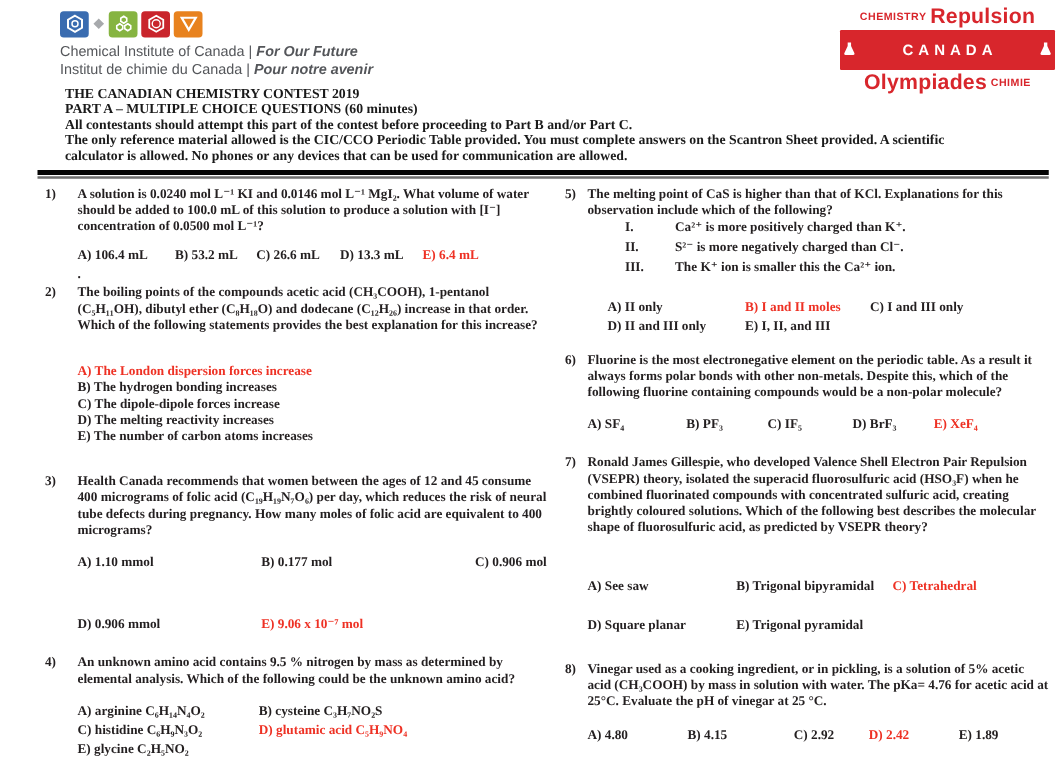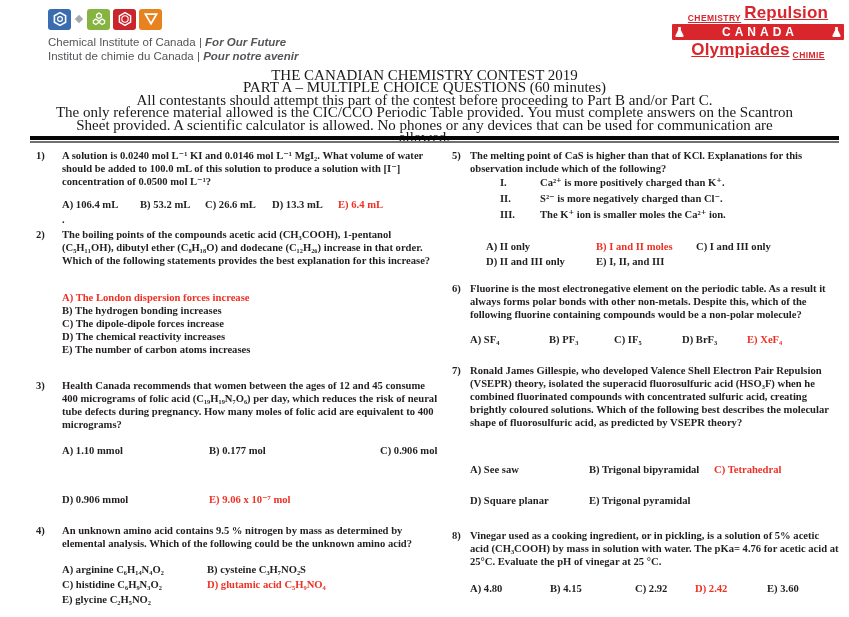--- a/index.html
+++ b/index.html
@@ -13,29 +13,29 @@
   .tile-blue{background:#3a6cb0;}
   .tile-green{background:#86b441;}
   .tile-red{background:#c9252c;}
   .tile-orange{background:#e8821e;}
   .diamond{width:6px;height:6px;background:#a7a9ac;transform:rotate(45deg);margin:0 2px;}
   .org-line{font-size:11.5px;line-height:14px;white-space:nowrap;}
   .org-tagline{font-weight:bold;font-style:italic;}
 
   
   .olymp{position:absolute;top:3px;right:5px;width:172px;text-align:center;color:#d8262c;font-family:"Liberation Sans","DejaVu Sans",sans-serif;}
-  .olymp-row{display:flex;align-items:flex-end;justify-content:center;gap:3px;text-decoration:underline;}
+  .olymp-row{display:flex;align-items:center;justify-content:center;gap:3px;}
   .olymp-small{font-size:8.5px;font-weight:bold;letter-spacing:.4px;}
   .olymp-big{font-size:17px;font-weight:bold;letter-spacing:.2px;}
-  .banner{margin-top:1px;height:16px;background:#d8262c;display:flex;align-items:center;justify-content:space-between;padding:0 3px;border-radius:1px;}
+  .banner{margin-top:1px;height:32px;background:#d8262c;display:flex;align-items:center;justify-content:space-between;padding:0 3px;border-radius:1px;}
   .banner-text{color:#fff;font-weight:bold;font-size:12px;letter-spacing:4px;padding-left:4px;}
   .banner .flask{flex:none;}
 
   
-  .title-block{position:absolute;top:69px;left:52px;right:52px;text-align:center;font-weight:normal;font-size:15px;line-height:12.4px;color:#1a1a1a;}
+  .title-block{position:absolute;top:69px;left:52px;right:52px;text-align:left;font-weight:bold;font-size:11px;line-height:12.4px;color:#1a1a1a;}
 
   
   .rule{position:absolute;top:136px;left:30px;right:10px;border-top:4px solid #050505;}
   .rule::after{content:"";display:block;margin-top:1px;border-top:2px solid #6f6f6f;}
 
   
   .col{position:absolute;top:149px;font-size:10.6px;line-height:13px;font-weight:bold;}
   .col-left{left:36px;width:396px;}
   .col-right{left:452px;width:388px;}
   .q{display:flex;}
@@ -164,21 +164,21 @@
     </div>
 
     <div class="q qw2">
       <div class="qnum">2)</div>
       <div class="qbody">
         <div class="qtext">The boiling points of the compounds acetic acid (CH₃COOH), 1-pentanol (C₅H₁₁OH), dibutyl ether (C₈H₁₈O) and dodecane (C₁₂H₂₆) increase in that order. Which of the following statements provides the best explanation for this increase?</div>
         <div class="opts g2">
           <span class="opt hl"><span>A)</span> <span>The London dispersion forces increase</span></span>
           <span class="opt"><span>B)</span> <span>The hydrogen bonding increases</span></span>
           <span class="opt"><span>C)</span> <span>The dipole-dipole forces increase</span></span>
-          <span class="opt"><span>D)</span> <span>The chemical reactivity increases</span></span>
+          <span class="opt"><span>D)</span> <span>The melting reactivity increases</span></span>
           <span class="opt"><span>E)</span> <span>The number of carbon atoms increases</span></span>
         </div>
       </div>
     </div>
 
     <div class="q qw3">
       <div class="qnum">3)</div>
       <div class="qbody">
         <div class="qtext">Health Canada recommends that women between the ages of 12 and 45 consume 400 micrograms of folic acid (C₁₉H₁₉N₇O₆) per day, which reduces the risk of neural tube defects during pregnancy. How many moles of folic acid are equivalent to 400 micrograms?</div>
         <div class="opts g3">
@@ -216,21 +216,21 @@
         <div class="roman">
             <span class="rn">I.</span>
             <span>Ca²⁺ is more positively charged than K⁺.</span>
           </div>
         <div class="roman">
             <span class="rn">II.</span>
             <span>S²⁻ is more negatively charged than Cl⁻.</span>
           </div>
         <div class="roman">
             <span class="rn">III.</span>
-            <span>The K⁺ ion is smaller moles the Ca²⁺ ion.</span>
+            <span>The K⁺ ion is smaller this the Ca²⁺ ion.</span>
           </div>
         <div class="opts g5">
           <span class="opt"><span>A)</span> <span>II only</span></span>
           <span class="opt hl"><span>B)</span> <span>I and II moles</span></span>
           <span class="opt"><span>C)</span> <span>I and III only</span></span>
           <span class="opt"><span>D)</span> <span>II and III only</span></span>
           <span class="opt"><span>E)</span> <span>I, II, and III</span></span>
         </div>
       </div>
     </div>
@@ -265,19 +265,19 @@
 
     <div class="q qw8">
       <div class="qnum">8)</div>
       <div class="qbody">
         <div class="qtext">Vinegar used as a cooking ingredient, or in pickling, is a solution of 5% acetic acid (CH₃COOH) by mass in solution with water. The pKa= 4.76 for acetic acid at 25°C.  Evaluate the pH of vinegar at 25 °C.</div>
         <div class="opts g8">
           <span class="opt"><span>A)</span> <span>4.80</span></span>
           <span class="opt"><span>B)</span> <span>4.15</span></span>
           <span class="opt"><span>C)</span> <span>2.92</span></span>
           <span class="opt hl"><span>D)</span> <span>2.42</span></span>
-          <span class="opt"><span>E)</span> <span>3.60</span></span>
+          <span class="opt"><span>E)</span> <span>1.89</span></span>
         </div>
       </div>
     </div>
 
   </div>
 </div>
 
 </body></html>

